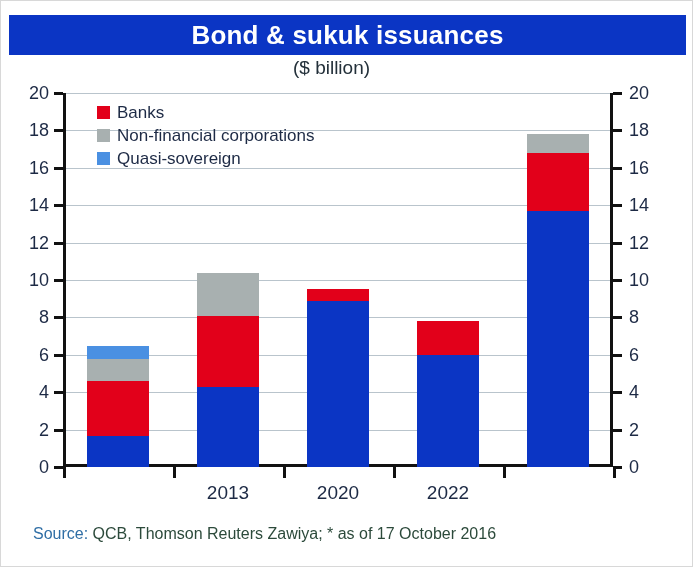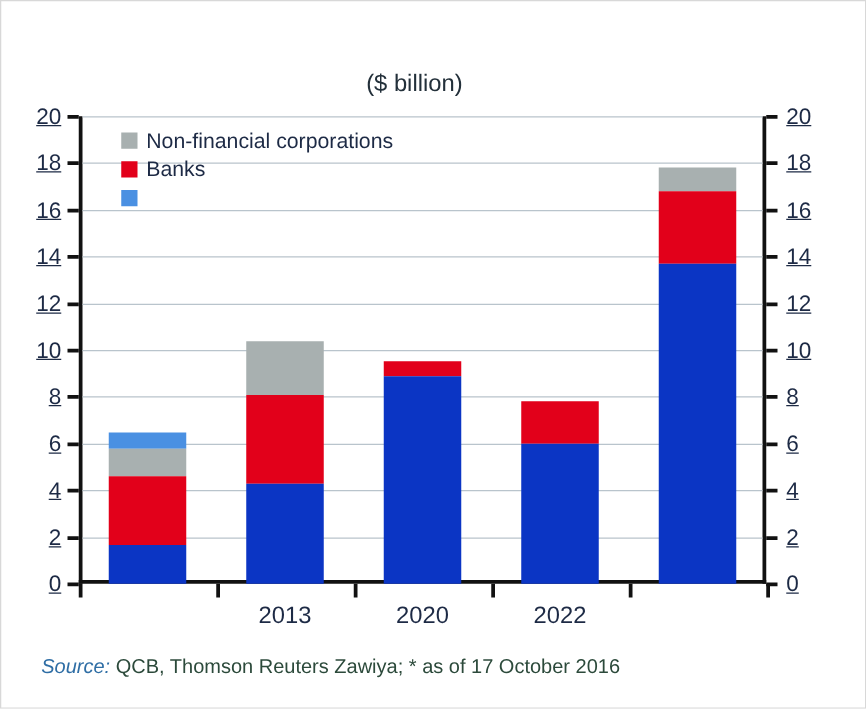--- a/index.html
+++ b/index.html
@@ -77,21 +77,20 @@
   }
   .tick-left  { left: -12px; }
   .tick-right { right: -12px; }
 
   .ylabel {
     position: absolute;
     font-size: 18px;
     color: #1d2a45;
     line-height: 1;
     white-space: nowrap;
-    text-decoration: underline;
   }
   .ylabel.left  { right: 0; text-align: right; width: 46px; }
   .ylabel.right { left: 0;  text-align: left;  width: 46px; }
 
   .ylabels-left {
     position: absolute;
     left: 0px;
     top: 92px;
     width: 48px;
     height: 374px;
@@ -187,27 +186,30 @@
 
   
   .source {
     position: absolute;
     left: 32px;
     top: 524px;
     font-size: 16px;
     color: #2c4a3b;
     white-space: nowrap;
   }
-  .source .src-word { color: #2f6ea5; font-style: italic; }
+  .source .src-word { color: #2f6ea5; }
 </style>
 </head>
 <body>
 
 <div id="figure">
 
+  <div class="title-bar">
+    <span>Bond &amp; sukuk issuances</span>
+  </div>
 
   <div class="subtitle">($ billion)</div>
 
   <div class="ylabels-left" id="ylabels-left">
       <div class="ylabel left" style="top: 365px;">0</div>
       <div class="ylabel left" style="top: 327.6px;">2</div>
       <div class="ylabel left" style="top: 290.2px;">4</div>
       <div class="ylabel left" style="top: 252.8px;">6</div>
       <div class="ylabel left" style="top: 215.4px;">8</div>
       <div class="ylabel left" style="top: 178px;">10</div>
@@ -314,29 +316,30 @@
     </div>
 
   <div class="xlabels" id="xlabels">
       <div class="xlabel" style="left: 110px;">2013</div>
       <div class="xlabel" style="left: 220px;">2020</div>
       <div class="xlabel" style="left: 330px;">2022</div>
     </div>
 
   <div class="legend" id="legend">
       <div class="legend-item">
+        <span class="legend-swatch" style="background: rgb(226, 0, 26);"></span>
+        <span class="legend-label">Banks</span>
+      </div>
+      <div class="legend-item">
         <span class="legend-swatch" style="background: rgb(168, 176, 176);"></span>
         <span class="legend-label">Non-financial corporations</span>
       </div>
       <div class="legend-item">
-        <span class="legend-swatch" style="background: rgb(226, 0, 26);"></span>
-        <span class="legend-label">Banks</span>
-      </div>
-      <div class="legend-item">
         <span class="legend-swatch" style="background: rgb(74, 144, 226);"></span>
+        <span class="legend-label">Quasi-sovereign</span>
       </div>
     </div>
 
   <div class="source">
     <span class="src-word">Source:</span><span> QCB, Thomson Reuters Zawiya; * as of 17 October 2016</span>
   </div>
 
 </div>
 
 </body></html>

